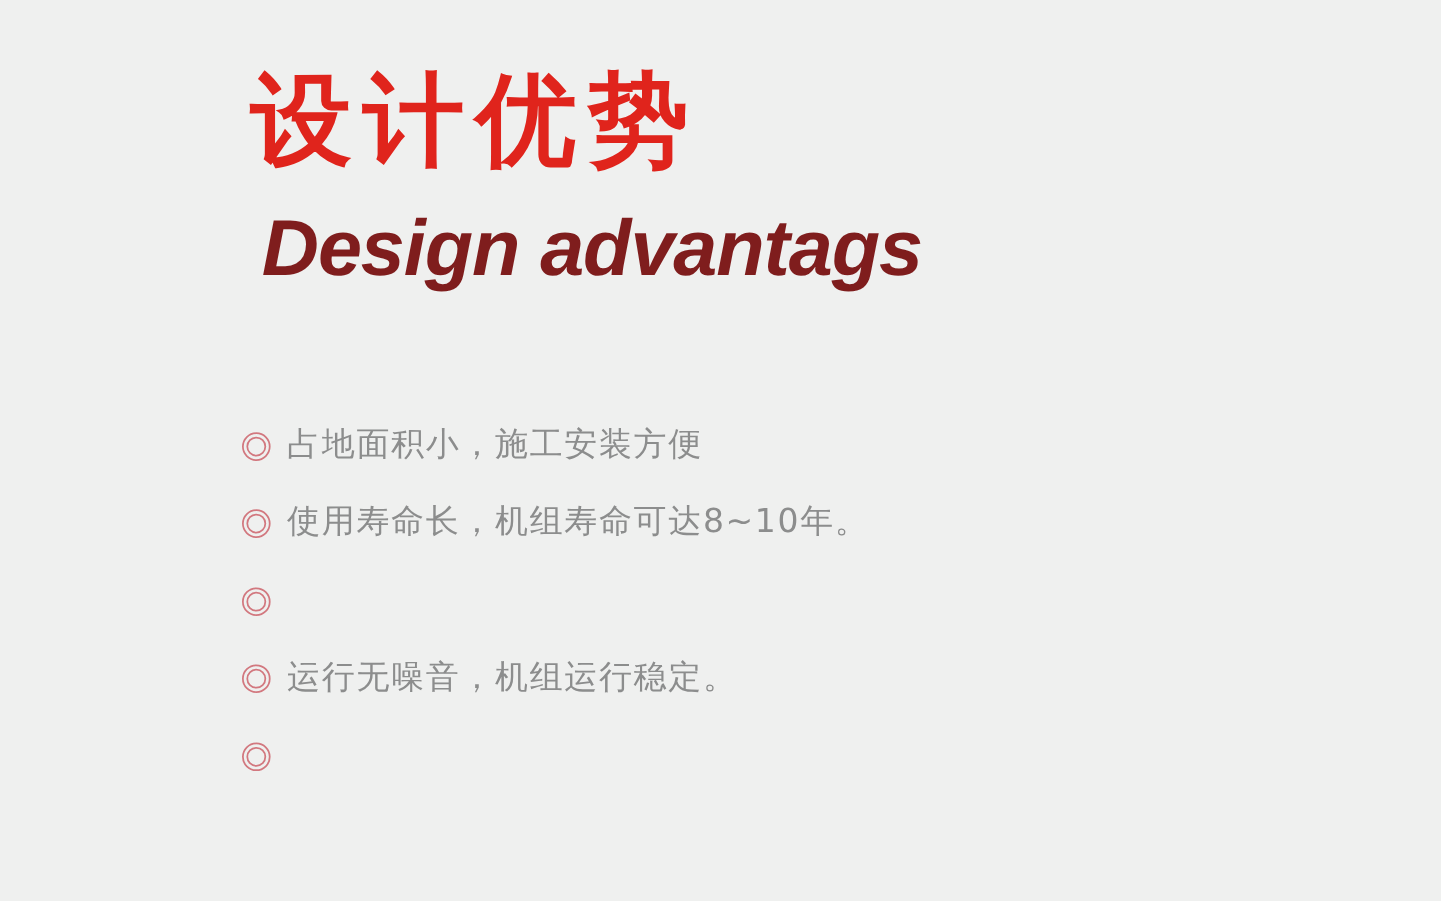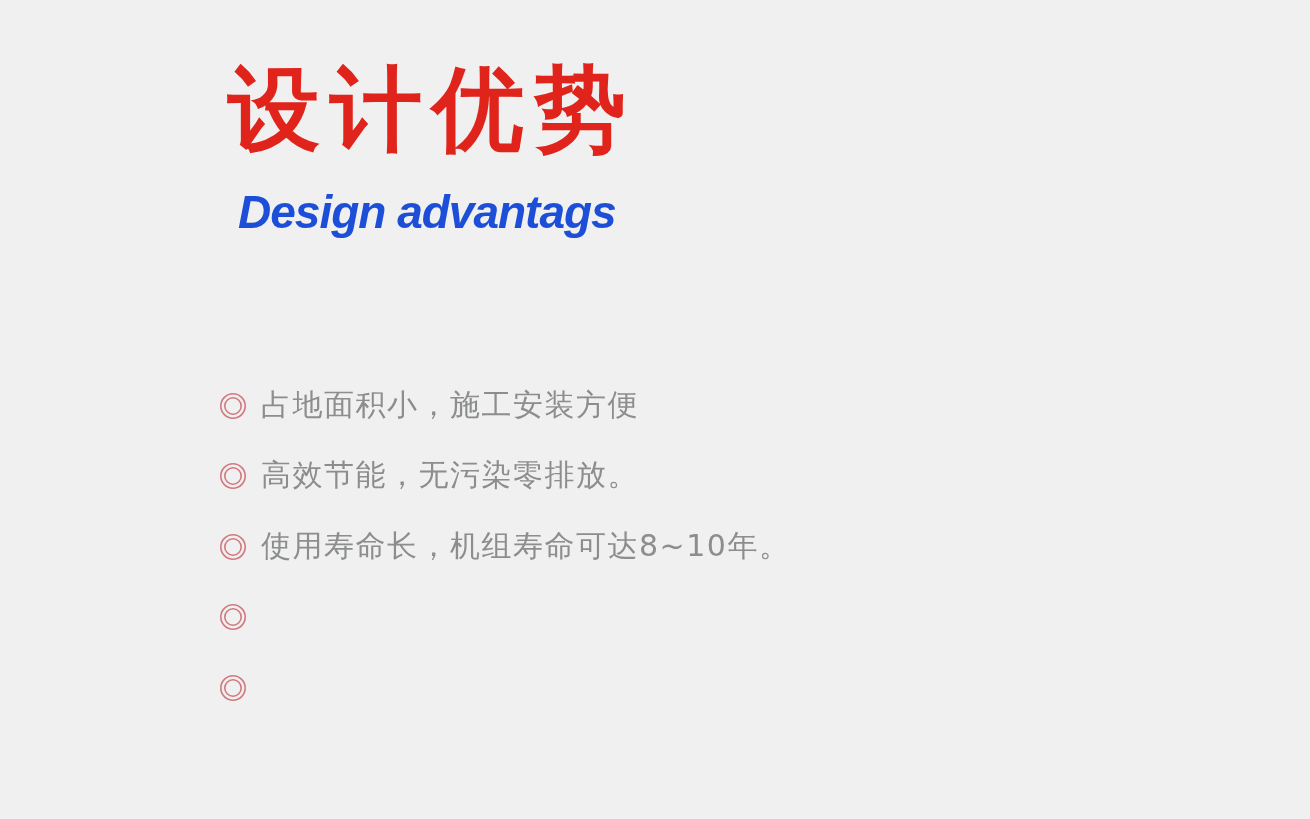--- a/index.html
+++ b/index.html
@@ -38,24 +38,24 @@
     font-weight: 700;
     color: #e0241c;
     letter-spacing: 10px;
     margin: 0;
     white-space: nowrap;
     text-rendering: geometricPrecision;
   }
 
   .title-en {
     font-family: "Liberation Sans", "DejaVu Sans", sans-serif;
-    font-size: 46px;
+    font-size: 72px;
     font-weight: 700;
     font-style: italic;
-    color: #1d4ed8;
+    color: #7f1d1d;
     letter-spacing: -1px;
     margin: 0;
     padding-top: 26px;
     padding-left: 10px;
     white-space: nowrap;
   }
 
   
   .advantage-list {
     position: absolute;
@@ -109,49 +109,49 @@
     <li class="advantage-item">
       <span class="bullet-icon">
         <svg width="28" height="28" viewBox="0 0 28 28" aria-hidden="true">
           <circle cx="14" cy="14" r="12.2" fill="none" stroke="#d2787f" stroke-width="1.6"></circle>
           <circle cx="14" cy="14" r="8.2" fill="none" stroke="#d2787f" stroke-width="1.6"></circle>
         </svg>
       </span>
       <span class="advantage-text">占地面积小，施工安装方便</span>
     </li>
 
-    <li class="advantage-item">
-      <span class="bullet-icon">
-        <svg width="28" height="28" viewBox="0 0 28 28" aria-hidden="true">
-          <circle cx="14" cy="14" r="12.2" fill="none" stroke="#d2787f" stroke-width="1.6"></circle>
-          <circle cx="14" cy="14" r="8.2" fill="none" stroke="#d2787f" stroke-width="1.6"></circle>
-        </svg>
-      </span>
-      <span class="advantage-text">高效节能，无污染零排放。</span>
-    </li>
 
     <li class="advantage-item">
       <span class="bullet-icon">
         <svg width="28" height="28" viewBox="0 0 28 28" aria-hidden="true">
           <circle cx="14" cy="14" r="12.2" fill="none" stroke="#d2787f" stroke-width="1.6"></circle>
           <circle cx="14" cy="14" r="8.2" fill="none" stroke="#d2787f" stroke-width="1.6"></circle>
         </svg>
       </span>
       <span class="advantage-text">使用寿命长，机组寿命可达8~10年。</span>
     </li>
 
     <li class="advantage-item">
       <span class="bullet-icon">
         <svg width="28" height="28" viewBox="0 0 28 28" aria-hidden="true">
           <circle cx="14" cy="14" r="12.2" fill="none" stroke="#d2787f" stroke-width="1.6"></circle>
           <circle cx="14" cy="14" r="8.2" fill="none" stroke="#d2787f" stroke-width="1.6"></circle>
         </svg>
       </span>
     </li>
 
+    <li class="advantage-item">
+      <span class="bullet-icon">
+        <svg width="28" height="28" viewBox="0 0 28 28" aria-hidden="true">
+          <circle cx="14" cy="14" r="12.2" fill="none" stroke="#d2787f" stroke-width="1.6"></circle>
+          <circle cx="14" cy="14" r="8.2" fill="none" stroke="#d2787f" stroke-width="1.6"></circle>
+        </svg>
+      </span>
+      <span class="advantage-text">运行无噪音，机组运行稳定。</span>
+    </li>
 
     <li class="advantage-item">
       <span class="bullet-icon">
         <svg width="28" height="28" viewBox="0 0 28 28" aria-hidden="true">
           <circle cx="14" cy="14" r="12.2" fill="none" stroke="#d2787f" stroke-width="1.6"></circle>
           <circle cx="14" cy="14" r="8.2" fill="none" stroke="#d2787f" stroke-width="1.6"></circle>
         </svg>
       </span>
     </li>
 

